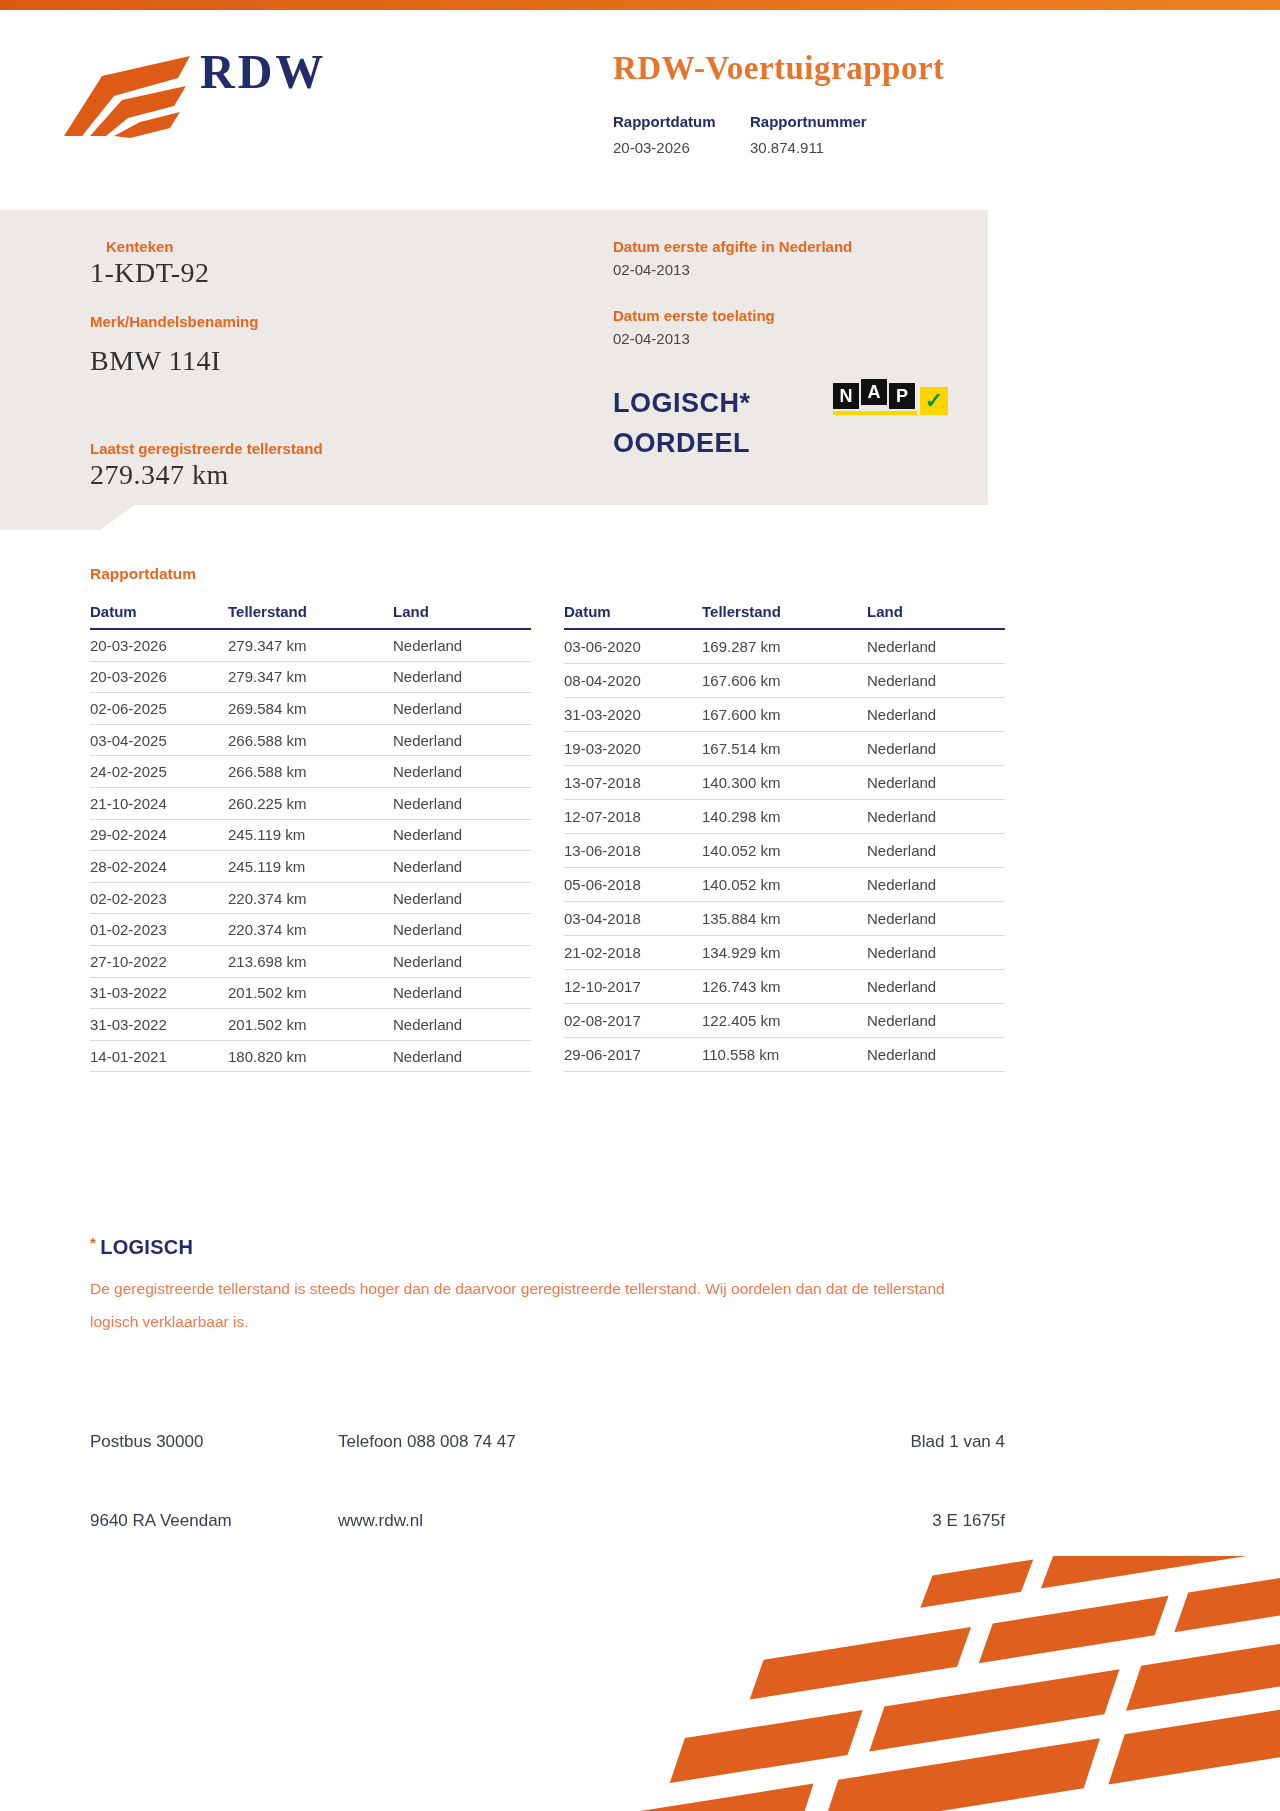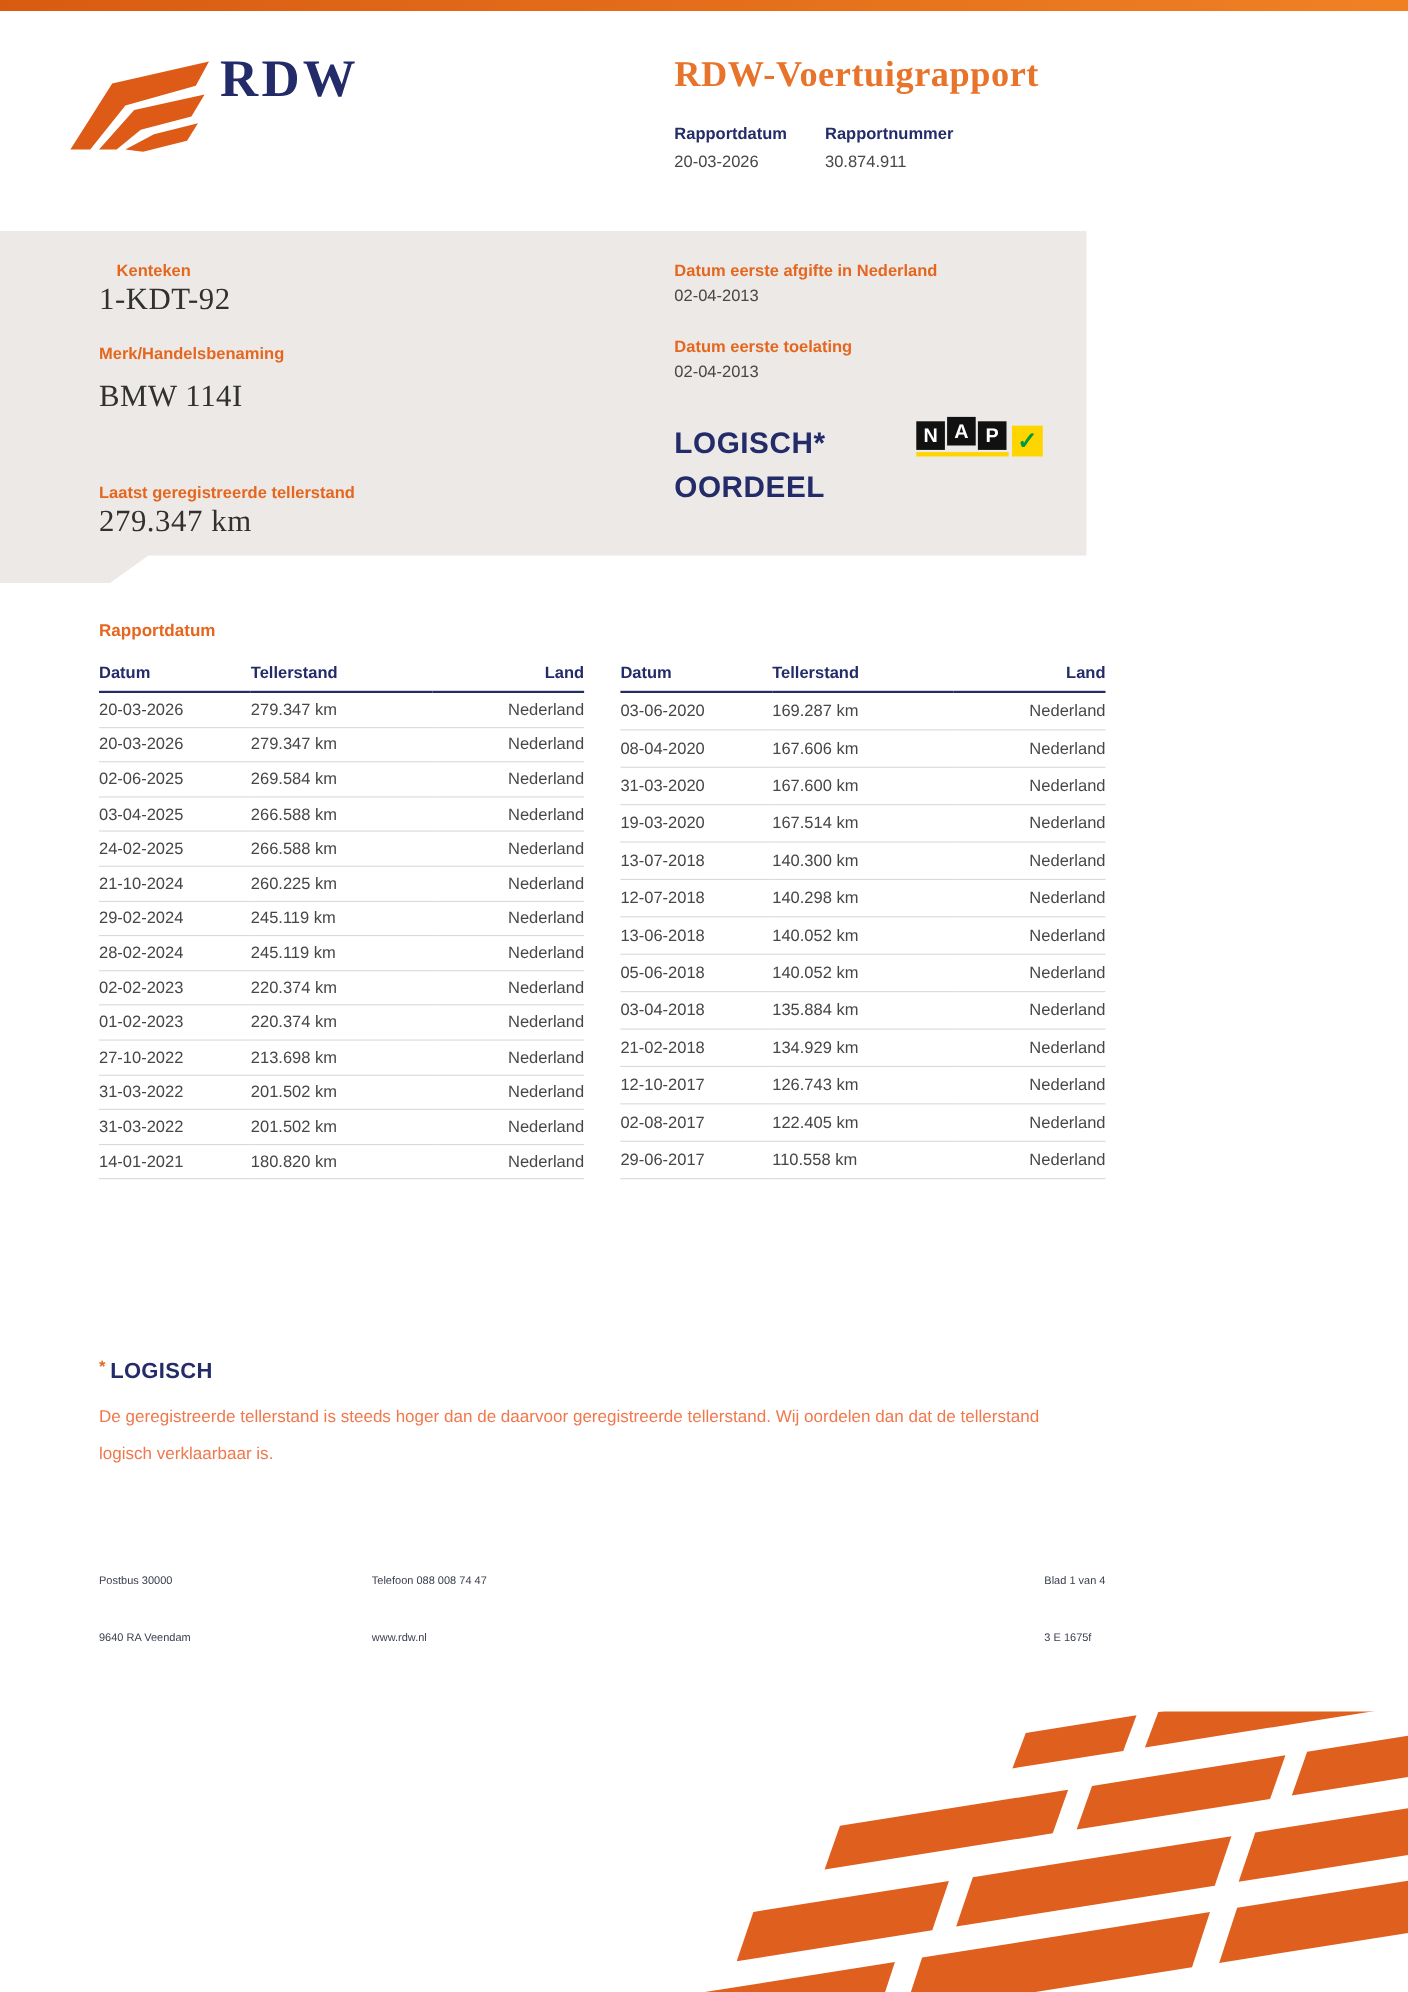--- a/index.html
+++ b/index.html
@@ -67,35 +67,35 @@
   .tables { display:flex; gap:33px; margin-top:13px; }
   table.km { width:441px; border-collapse:collapse; table-layout:fixed; }
   table.km th {
     text-align:left; font-size:15px; font-weight:bold; color:#232c69;
     padding:7px 0 8px 0; border-bottom:2px solid #232c69;
   }
   table.km td {
     font-size:15px; color:#464646; padding:6.8px 0;
     border-bottom:1px solid #dbd9d7; white-space:nowrap;
   }
-  table.km th:last-child, table.km td:last-child { text-align:right; }
+  table.km th:last-child, table.km td:last-child { }
 
   
   .logisch-section { position:absolute; top:1234px; left:90px; width:880px; }
   .logisch-title { font-size:20px; font-weight:bold; color:#232c69; letter-spacing:.3px; }
   .logisch-title .ast { color:#e5671f; font-size:15px; vertical-align:6px; margin-right:4px; }
   .logisch-body { margin-top:13px; font-size:15.5px; line-height:33px; color:#f0784d; }
 
   
   .footer {
     position:absolute; top:1432px; left:90px; width:915px;
-    display:grid; grid-template-columns:248px 1fr auto; row-gap:41px;
-    font-size:10px; color:#3a3e4f;
-  }
-  .footer .right { }
+    display:grid; grid-template-columns:248px 1fr auto; row-gap:59px;
+    font-size:17px; color:#3a3e4f;
+  }
+  .footer .right { text-align:right; }
 
   .bottom-graphic { position:absolute; right:0; bottom:0; width:660px; height:255px; }
 </style>
 </head>
 <body>
 
 <div class="page">
 
   <div class="topbar"></div>
 

